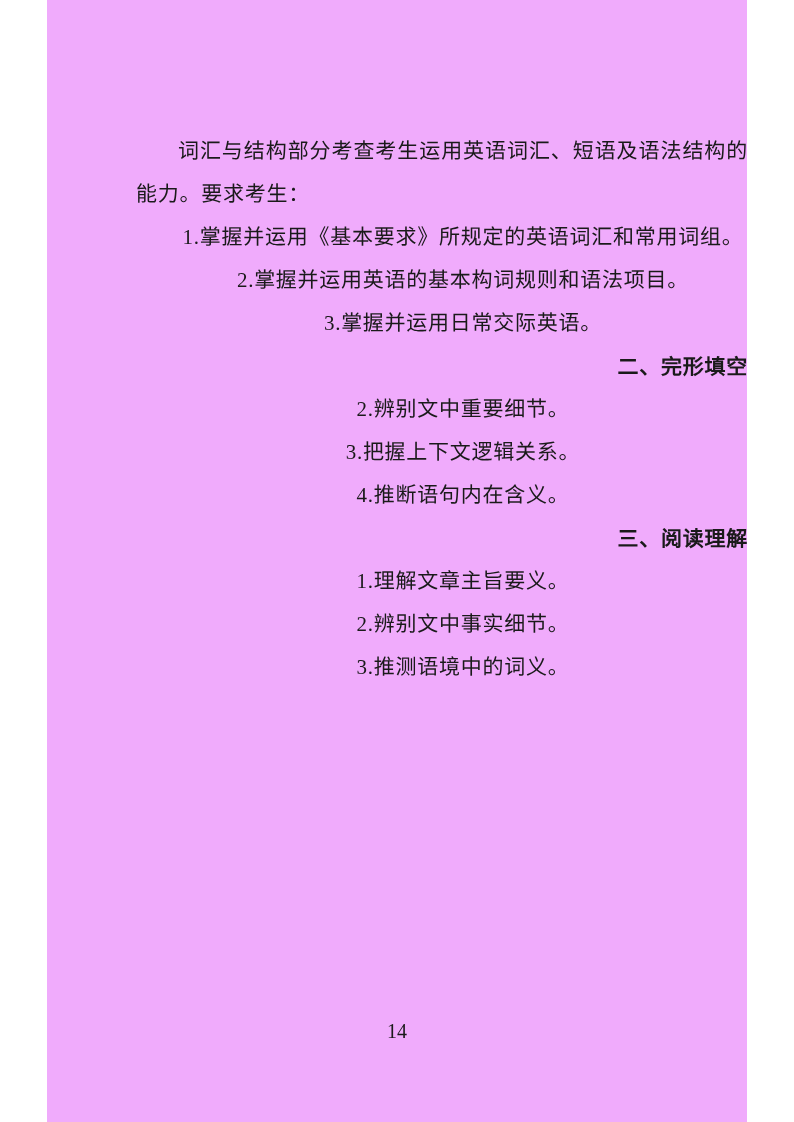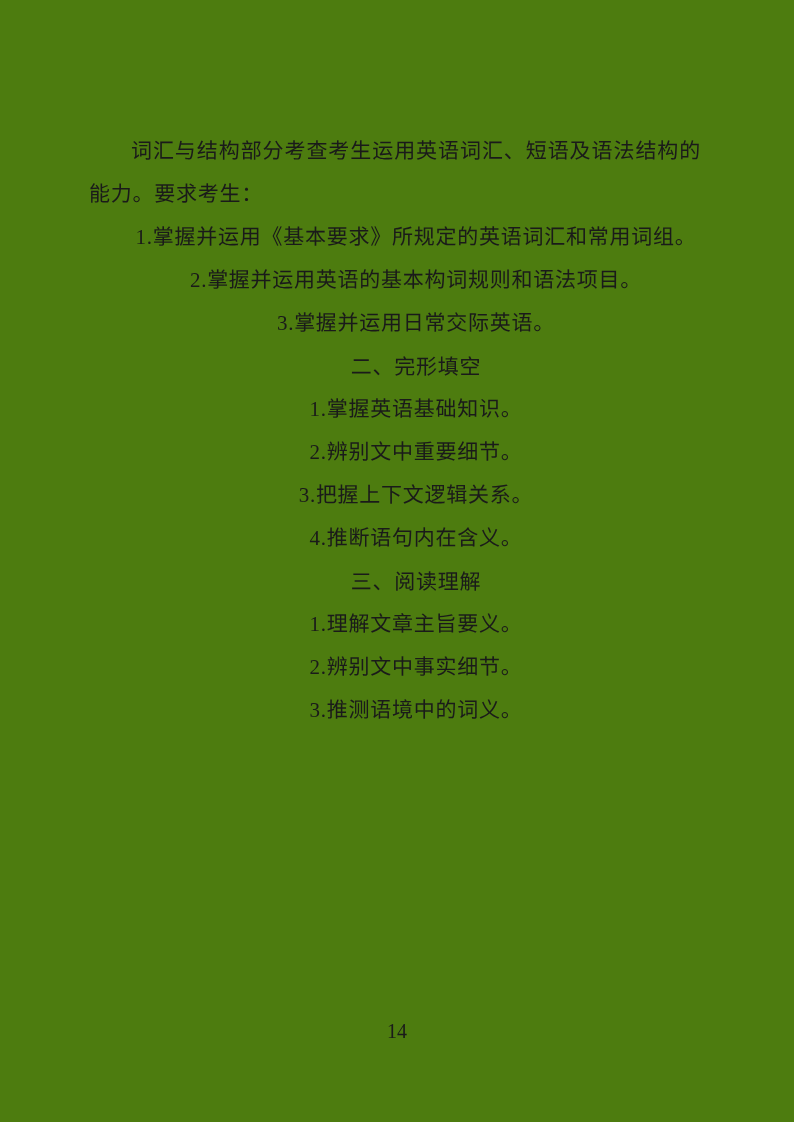--- a/index.html
+++ b/index.html
@@ -2,24 +2,24 @@
 <html lang="zh-CN"><head>
 <meta charset="utf-8">
 <style>
   html, body {
     margin: 0;
     padding: 0;
     background: #ffffff;
   }
   .page {
     position: relative;
-    width: 794px;
+    width: 700px;
     height: 1122px;
     margin: 0 auto;
-    background: #4d7c0f;
+    background: #f0abfc;
     color: #1a1a1a;
     font-family: "Liberation Serif", "DejaVu Serif", serif;
     overflow: hidden;
   }
   .content {
     position: absolute;
     left: 89px;
     top: 130px;
     width: 612px;
   }
@@ -27,23 +27,23 @@
     margin: 0;
     font-size: 21px;
     line-height: 43px;
     letter-spacing: 0.75px;
     text-indent: 2em;
     text-align: justify;
     word-break: normal;
     line-break: strict;
   }
   .heading {
-    font-weight: normal;
+    font-weight: bold;
     font-family: "Liberation Sans", "DejaVu Sans", sans-serif;
-    text-align: center;
+    text-align: right;
   }
   .item {
     text-align: center;
   }
   .page-number {
     position: absolute;
     top: 1021px;
     left: 0;
     width: 100%;
     text-align: center;
@@ -57,21 +57,20 @@
 
 <div class="page">
   <div class="content">
 
     <p class="para">词汇与结构部分考查考生运用英语词汇、短语及语法结构的能力。要求考生：</p>
     <p class="item">1.掌握并运用《基本要求》所规定的英语词汇和常用词组。</p>
     <p class="item">2.掌握并运用英语的基本构词规则和语法项目。</p>
     <p class="item">3.掌握并运用日常交际英语。</p>
 
     <p class="heading">二、完形填空</p>
-    <p class="item">1.掌握英语基础知识。</p>
     <p class="item">2.辨别文中重要细节。</p>
     <p class="item">3.把握上下文逻辑关系。</p>
     <p class="item">4.推断语句内在含义。</p>
 
     <p class="heading">三、阅读理解</p>
     <p class="item">1.理解文章主旨要义。</p>
     <p class="item">2.辨别文中事实细节。</p>
     <p class="item">3.推测语境中的词义。</p>
 
   </div>

